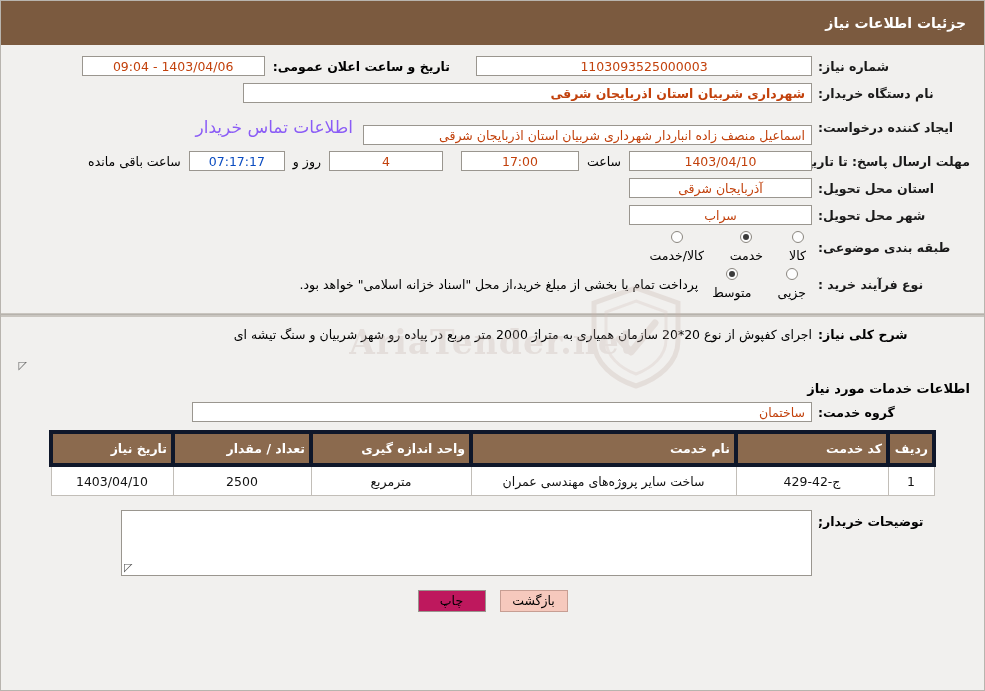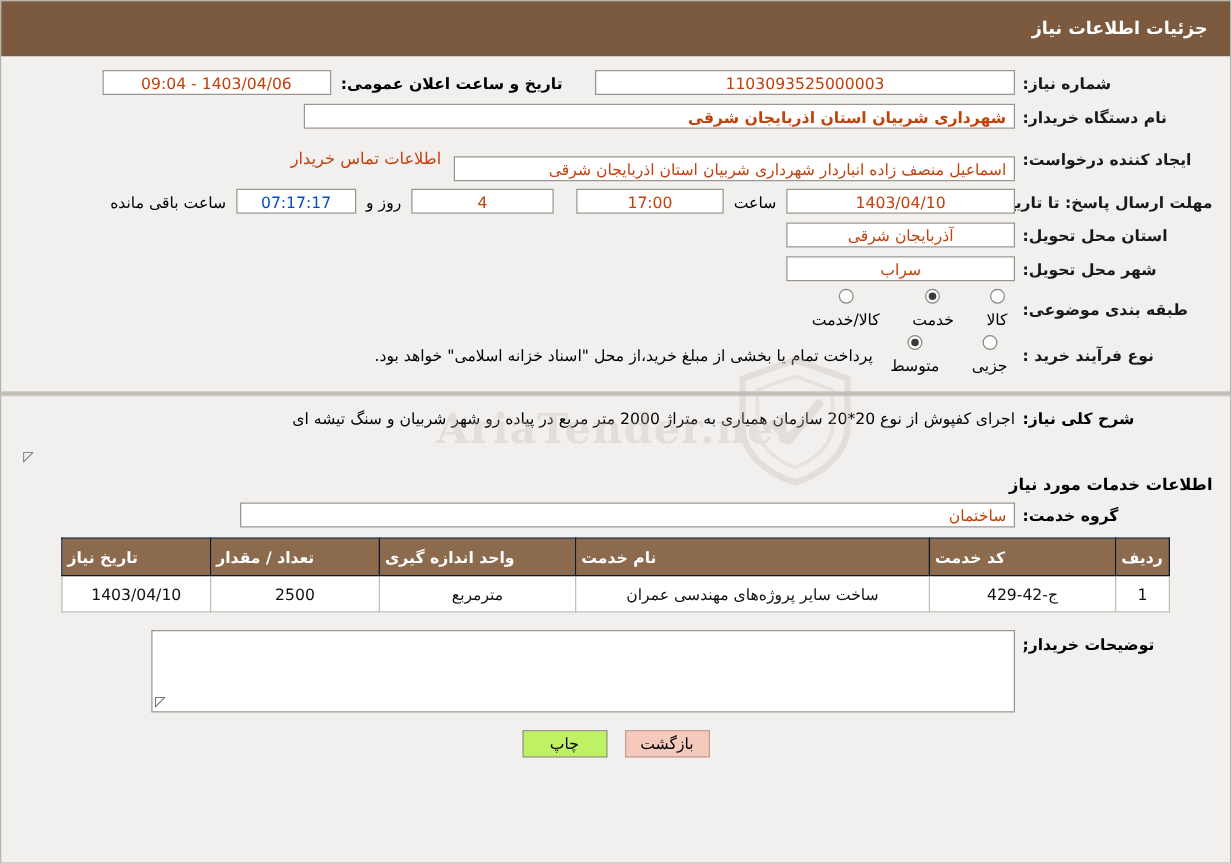--- a/index.html
+++ b/index.html
@@ -86,22 +86,22 @@
   .f-days { width: 114px; }
   .f-remain { width: 96px; color: #0b4cc0; }
   .f-province { width: 183px; }
   .f-city { width: 183px; }
   .small-lbl {
     font-size: 12.5px;
     padding: 0 8px;
     white-space: nowrap;
   }
   .contact-link {
-    color: #c2410c;
-    font-size: 13px;
+    color: #8b5cf6;
+    font-size: 17px;
     padding-right: 10px;
     cursor: pointer;
     white-space: nowrap;
   }
   .radio-group {
     display: flex;
     align-items: center;
     gap: 26px;
   }
   .radio-item {
@@ -226,24 +226,24 @@
   }
   table.grid {
     width: 100%;
     border-collapse: collapse;
     font-size: 12.5px;
   }
   table.grid th {
     background: #8b6a4e;
     color: #ffffff;
     font-weight: bold;
-    border: 1px solid #0f172a;
+    border: 4px solid #0f172a;
     height: 25px;
     padding: 2px 4px;
-    text-align: left;
+    text-align: right;
     white-space: nowrap;
   }
   table.grid td {
     background: #ffffff;
     border: 1px solid #c2beb8;
     height: 24px;
     padding: 2px 4px;
     text-align: center;
     color: #111;
     white-space: nowrap;
@@ -286,21 +286,21 @@
     gap: 14px;
     padding-top: 10px;
   }
   .btn {
     min-width: 68px;
     height: 22px;
     line-height: 20px;
     font-size: 12.5px;
     text-align: center;
     border: 1px solid #9a958e;
-    background: #bef264;
+    background: #be185d;
     cursor: pointer;
     padding: 0 10px;
     box-sizing: border-box;
   }
   .btn.back {
     background: #f6c9bd;
     border-color: #c79e93;
   }
   .divider-strong {
     height: 2px;

